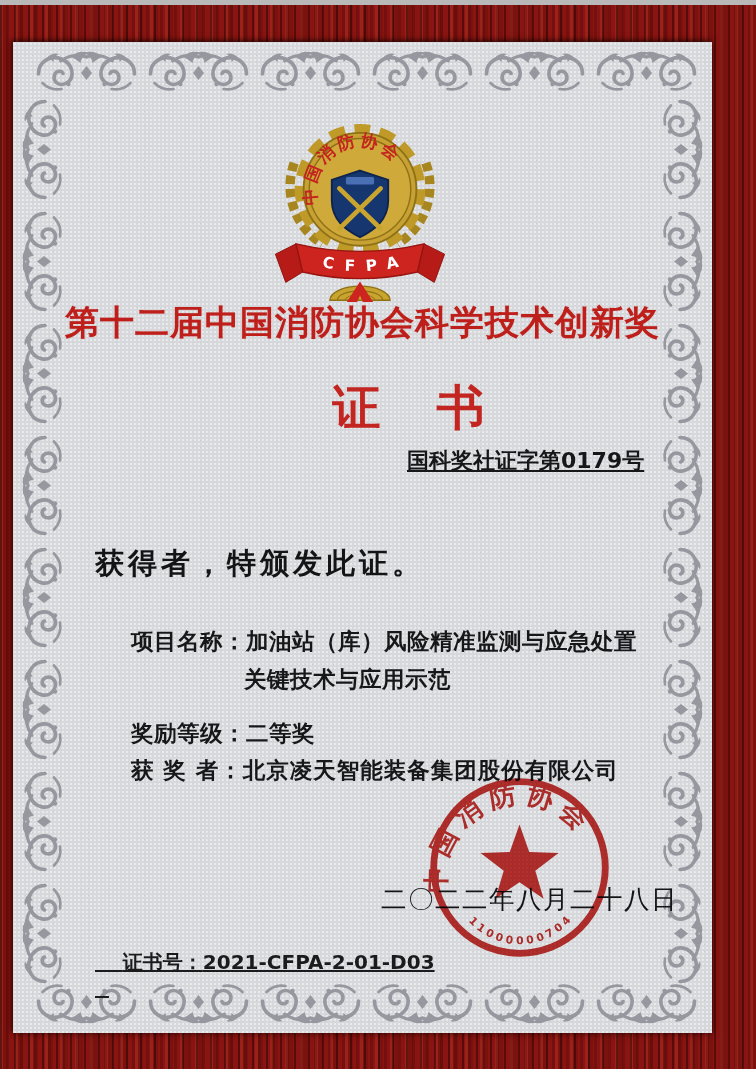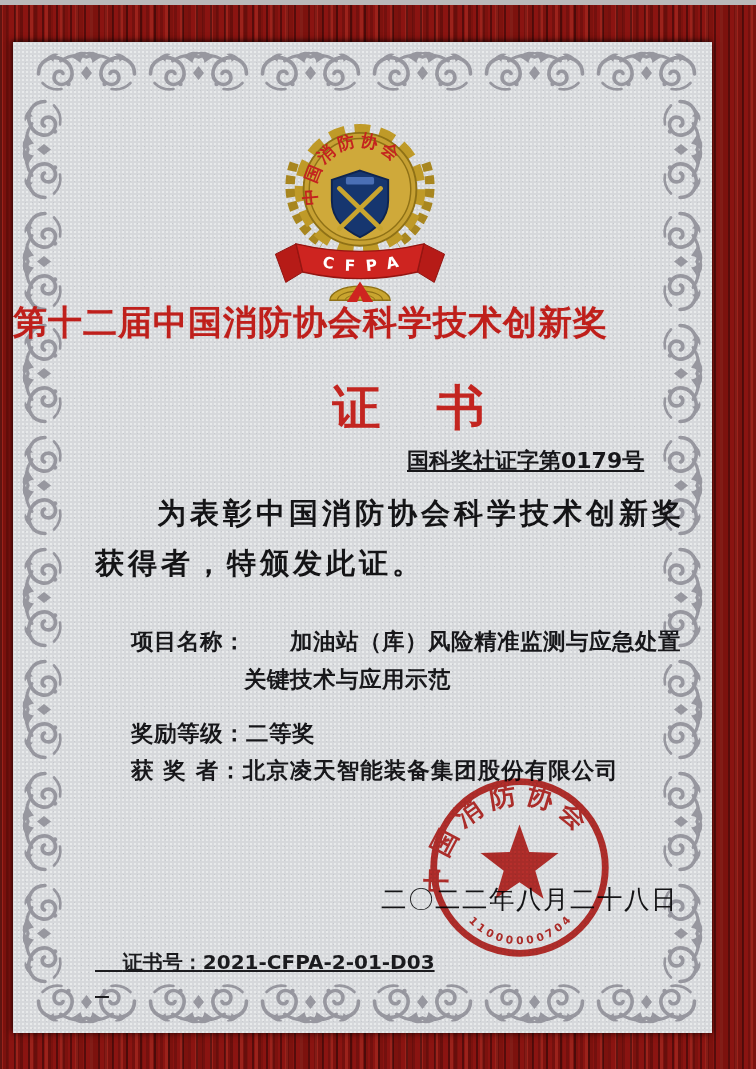--- a/index.html
+++ b/index.html
@@ -19,36 +19,36 @@
       radial-gradient(circle, rgba(255,255,255,.45) .8px, rgba(255,255,255,0) 1px),
       radial-gradient(circle, rgba(115,120,135,.14) .8px, rgba(0,0,0,0) 1px);
     background-size:4px 4px,7px 7px;background-position:0 0,2px 3px;
     box-shadow:0 0 7px rgba(0,0,0,.6), -2px -2px 4px rgba(0,0,0,.35);
   }
   .abs{position:absolute;}
   svg text{font-family:"DejaVu Sans",sans-serif;}
   .ornament{left:0;top:0;}
   .emblem{left:253px;top:74px;}
   .cert-title{
-    left:0;top:258px;width:699px;
+    left:0;top:258px;width:699px;text-align:center;
     font-family:"DejaVu Serif",serif;font-weight:bold;
     font-size:34px;letter-spacing:1px;color:#bf1f1b;white-space:nowrap;
     text-shadow:0 0 1px rgba(191,31,27,.4);
   }
   .cert-heading{
     left:0;top:334px;width:699px;text-align:center;
     font-weight:bold;font-size:48px;color:#c32520;
     letter-spacing:56px;text-indent:56px;white-space:nowrap;padding-left:46px;
   }
   .doc-no{left:394px;top:404px;font-size:22px;font-weight:bold;color:#17171a;white-space:nowrap;text-decoration:underline;}
   .citation{color:#141416;font-family:"DejaVu Serif",serif;font-weight:600;font-size:29px;letter-spacing:4px;white-space:nowrap;}
   .citation.l1{left:82px;top:452px;padding-left:62px;}
   .citation.l2{left:82px;top:502px;}
   .field-row{left:118px;display:flex;font-size:22.5px;font-weight:bold;color:#17171a;white-space:pre;letter-spacing:.5px;}
-  .row-project{top:584px;gap:44px;}
+  .row-project{top:584px;}
   .row-project2{top:622px;left:231px;}
   .row-grade{top:664px;margin-top:12px;}
   .row-winner{top:713px;letter-spacing:1px;}
   .issue-date{left:368px;top:840px;font-size:25.5px;font-weight:normal;color:#141416;letter-spacing:1.5px;white-space:nowrap;z-index:2;}
   .seal{left:409px;top:728px;z-index:3;mix-blend-mode:multiply;opacity:.93;}
   .cert-no{left:82px;top:883px;font-size:20px;font-weight:bold;color:#1b1b1e;white-space:pre;z-index:2;text-decoration:underline;}
 </style>
 </head>
 <body>
 
@@ -146,21 +146,20 @@
       <path d="M76,196 A24,10 0 0 1 124,196" fill="none" stroke="#8f7116" stroke-width="1.2"></path>
       <path d="M84,196 A16,6 0 0 1 116,196" fill="none" stroke="#8f7116" stroke-width="1"></path>
       <path d="M100,176 L114,198 L103,198 L100,191 L97,198 L86,198 Z" fill="#ce2420"></path>
     </g>
   </svg>
 
   <div class="abs cert-title">第十二届中国消防协会科学技术创新奖</div>
   <div class="abs cert-heading">证书</div>
   <div class="abs doc-no">国科奖社证字第0179号</div>
 
-  <div class="abs citation l1">为表彰中国消防协会科学技术创新奖</div>
   <div class="abs citation l2">获得者，特颁发此证。</div>
 
   <div class="abs field-row row-project">
     <span>项目名称：</span><span>加油站（库）风险精准监测与应急处置</span>
   </div>
   <div class="abs field-row row-project2">
     <span>关键技术与应用示范</span>
   </div>
   <div class="abs field-row row-grade">
     <span>奖励等级：</span><span>二等奖</span>

